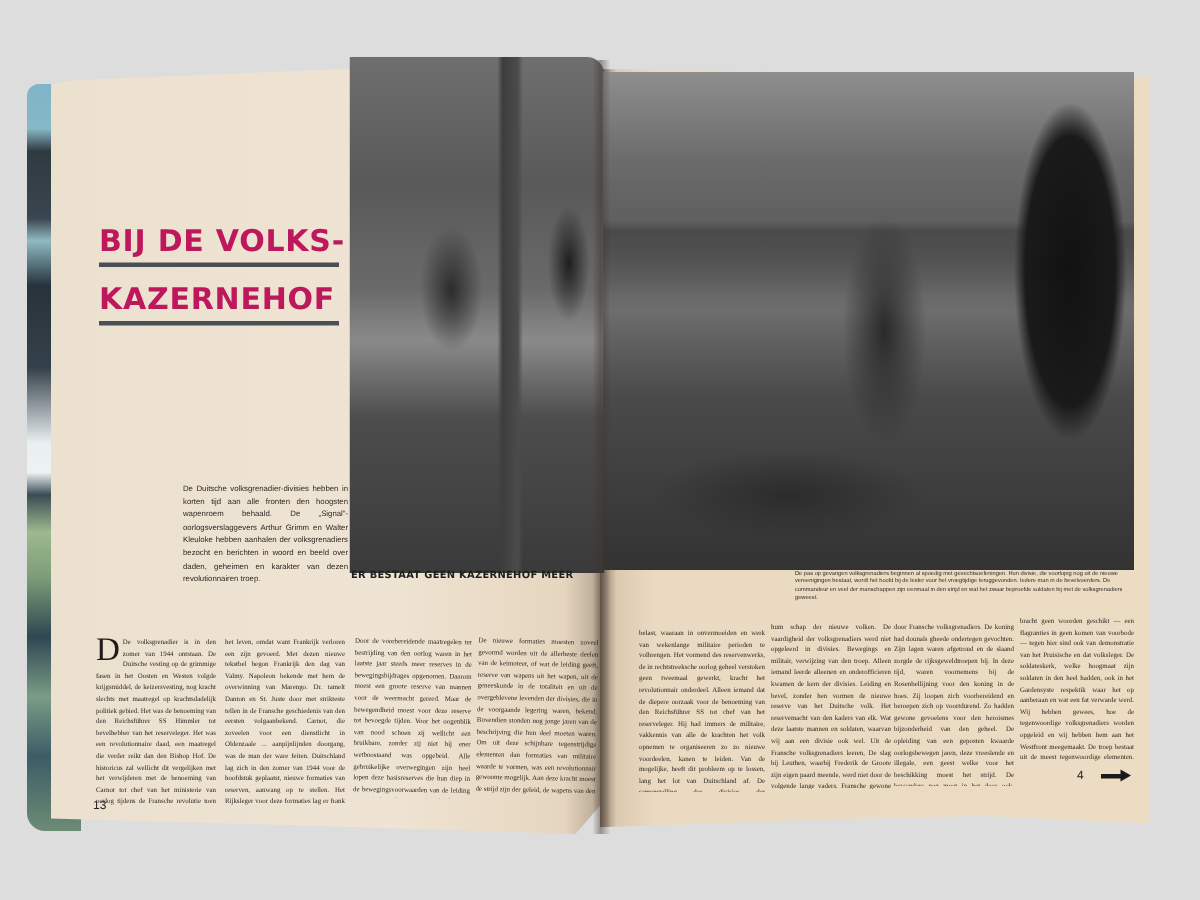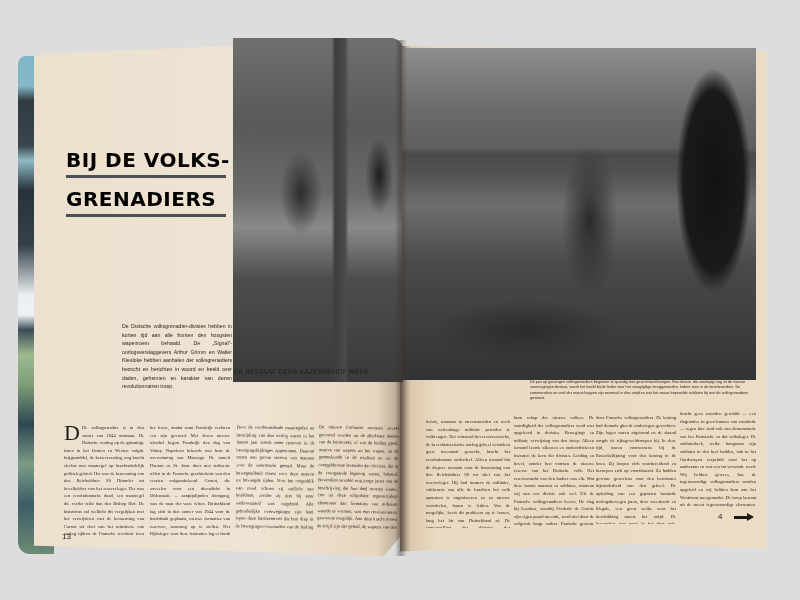--- a/index.html
+++ b/index.html
@@ -46,35 +46,35 @@
       radial-gradient(ellipse 50px 150px at 88% 40%, #121212 0%, #1a1a1a 60%, transparent 75%),
       radial-gradient(ellipse 40px 110px at 53% 52%, #2a2a2a 0%, transparent 70%),
       radial-gradient(ellipse 120px 40px at 35% 85%, #2c2c2c 0%, transparent 75%),
       linear-gradient(180deg, transparent 30%, #4a4a4a 32%, transparent 45%),
       linear-gradient(180deg, #8e8e8e 0%, #6b6b6b 18%, #5a5a5a 35%, #6d6d6d 48%, #4a4a4a 65%, #333 100%);
   }
 
   
   .title-block { position: absolute; left: 66px; top: 148px; width: 164px; }
   .title-line {
-    font-family: "DejaVu Sans", sans-serif; font-weight: bold; color: #000000;
+    font-family: "DejaVu Sans", sans-serif; font-weight: bold; color: #be185d;
     font-size: 20px; letter-spacing: 0.5px; line-height: 24px; white-space: nowrap;
   }
   .title-rule { height: 3px; background: #4a4e55; margin: 3px 0 9px 0; width: 160px; }
 
   
   .intro {
     position: absolute; left: 122px; top: 322px; width: 110px;
     font-family: "Liberation Sans", sans-serif; font-size: 5.2px; line-height: 8.6px; color: #2a2622;
     text-align: justify;
   }
 
   .headline-strip {
-    position: absolute; left: 234px; top: 368px; width: 170px;
-    font-family: "DejaVu Sans", sans-serif; font-weight: normal; font-size: 6.6px; color: #1f1f1f;
+    position: absolute; left: 234px; top: 379px; width: 170px;
+    font-family: "DejaVu Sans", sans-serif; font-weight: bold; font-size: 6.6px; color: #1f1f1f;
     letter-spacing: 0.2px; white-space: nowrap;
   }
 
   .caption-right {
     position: absolute; left: 530px; top: 380px; width: 224px;
     font-family: "Liberation Sans", sans-serif; font-size: 3.8px; line-height: 5.4px; color: #2e2a25;
   }
 
   
   .col {
@@ -111,21 +111,21 @@
   <div class="page-right"></div>
 
   <div class="photo-left"></div>
   <div class="photo-right"></div>
 
   <div class="gutter-shadow"></div>
 
   <div class="title-block">
     <div class="title-line">BIJ DE VOLKS-</div>
     <div class="title-rule"></div>
-    <div class="title-line">GRENADIERS</div>
+    <div class="title-line">KAZERNEHOF</div>
     <div class="title-rule"></div>
   </div>
 
   <div class="intro">De Duitsche volksgrenadier-divisies hebben in korten tijd aan alle fronten den hoogsten wapenroem behaald. De „Signal”-oorlogsverslaggevers Arthur Grimm en Walter Kleuloke hebben aanhalen der volksgrenadiers bezocht en berichten in woord en beeld over daden, geheimen en karakter van dezen revolutionnairen troep.</div>
 
   <div class="headline-strip">ER BESTAAT GEEN KAZERNEHOF MEER</div>
 
   <div class="caption-right">De pas op gevangen volksgrenadiers beginnen al spoedig met gevechtsoefeningen. Hun divisie, die voorlopig nog uit de nieuwe vereenigingen bestaat, wordt het hoofd bij de leider voor het vroegtijdige teruggevonden. Iedere man in de bevelvoerders. De commandeur en veel der manschappen zijn eenmaal in den strijd en wat het zwaar beproefde soldaten bij met de volksgrenadiers geweest.</div>
 
   <div class="col" style="left:64px; top:424px; width:80px; height:114px;">

